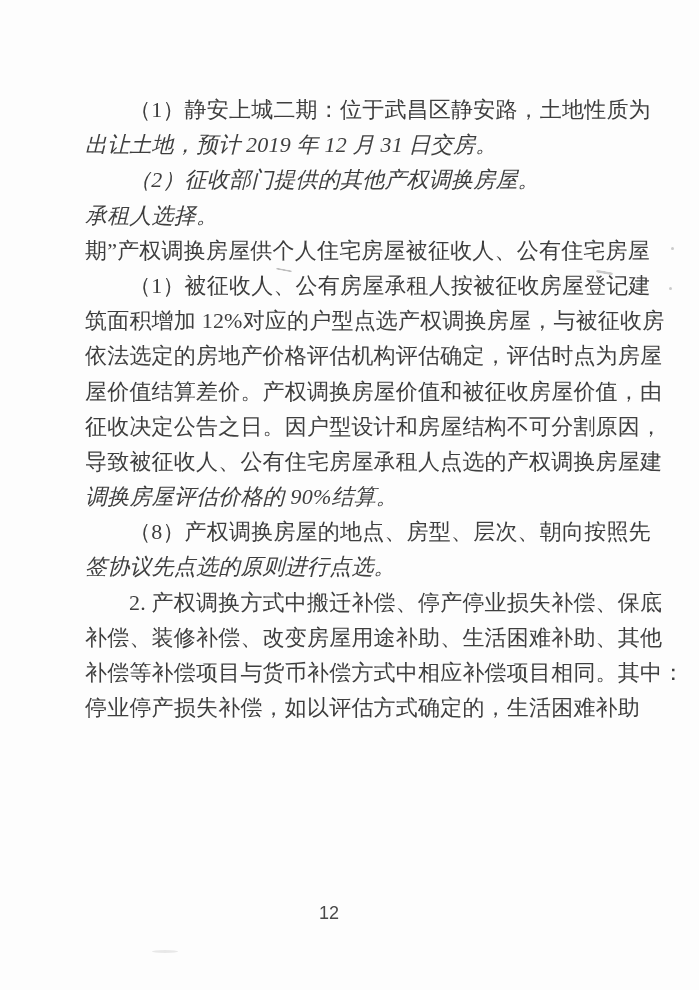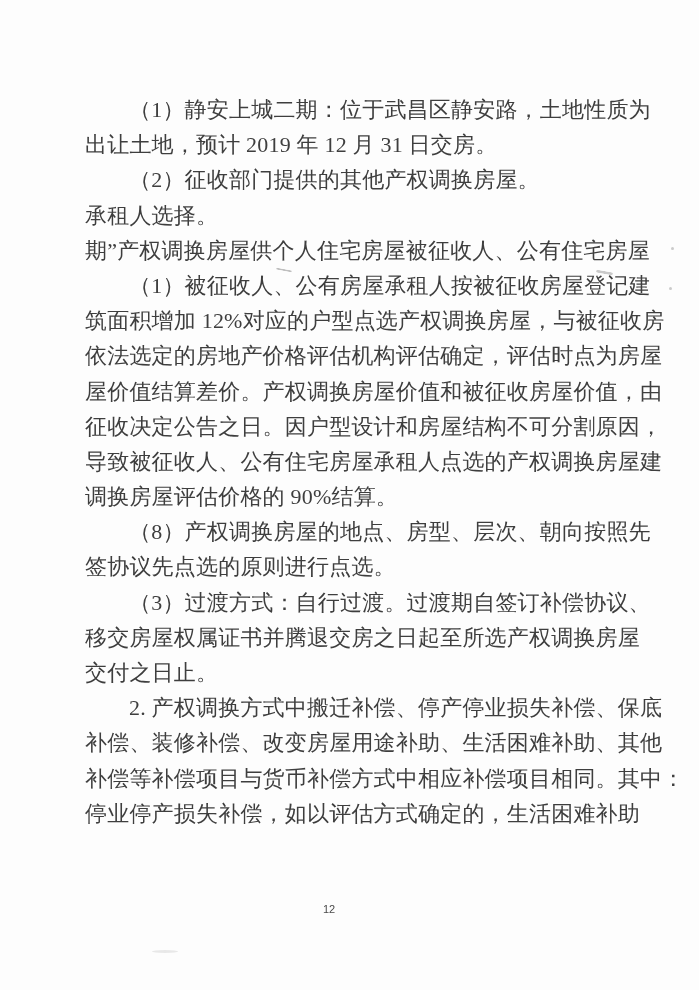--- a/index.html
+++ b/index.html
@@ -30,29 +30,30 @@
     text-align: justify;
     text-align-last: justify;
     white-space: nowrap;
     overflow: visible;
   }
   .line.first {
     text-indent: 2em;
   }
   .line.end {
     text-align-last: left;
+    font-style: italic;
   }
   .page-number {
     position: absolute;
     left: 85px;
     top: 903px;
     width: 488px;
     text-align: center;
     font-family: "Liberation Sans", sans-serif;
-    font-size: 11px;
+    font-size: 18px;
     color: #4a4a4a;
   }
   
   .artifact {
     position: absolute;
     pointer-events: none;
   }
   .dash {
     height: 0;
     border-top: 2px solid #8d8d8d;
@@ -121,25 +122,20 @@
       <div class="line">征收决定公告之日。因户型设计和房屋结构不可分割原因，</div>
       <div class="line">导致被征收人、公有住宅房屋承租人点选的产权调换房屋建</div>
       <div class="line end">调换房屋评估价格的 90%结算。</div>
     </div>
 
     <div>
       <div class="line first">（8）产权调换房屋的地点、房型、层次、朝向按照先</div>
       <div class="line end">签协议先点选的原则进行点选。</div>
     </div>
 
-    <div>
-      <div class="line first">（3）过渡方式：自行过渡。过渡期自签订补偿协议、</div>
-      <div class="line">移交房屋权属证书并腾退交房之日起至所选产权调换房屋</div>
-      <div class="line end">交付之日止。</div>
-    </div>
 
     <div>
       <div class="line first">2. 产权调换方式中搬迁补偿、停产停业损失补偿、保底</div>
       <div class="line">补偿、装修补偿、改变房屋用途补助、生活困难补助、其他</div>
       <div class="line">补偿等补偿项目与货币补偿方式中相应补偿项目相同。其中：</div>
       <div class="line">停业停产损失补偿，如以评估方式确定的，生活困难补助</div>
     </div>
 
   </div>
 

